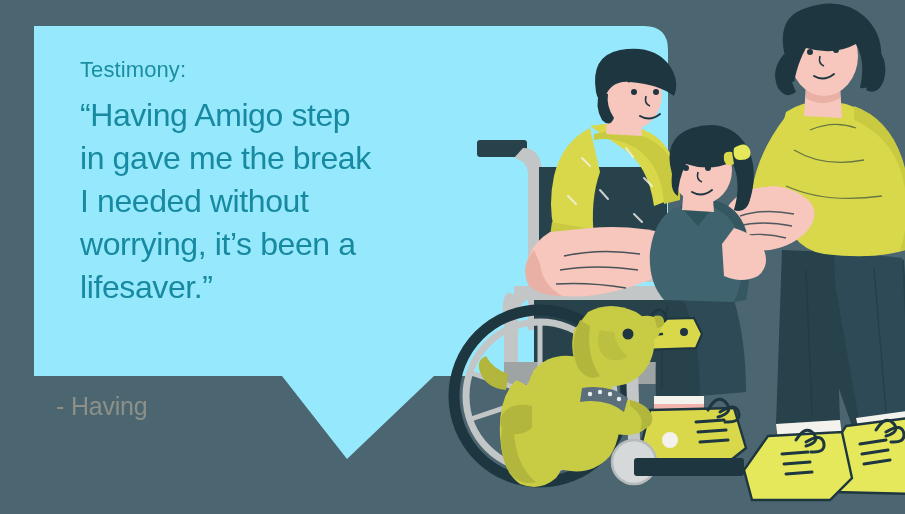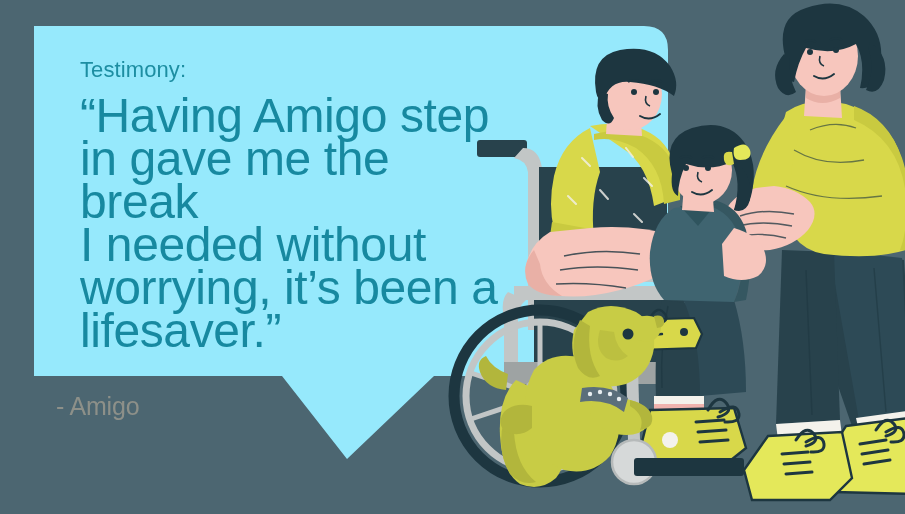--- a/index.html
+++ b/index.html
@@ -45,21 +45,21 @@
     color: #1d8ea2;
     font-size: 22px;
     line-height: 28px;
     letter-spacing: 0.1px;
     font-weight: 400;
     margin-bottom: 10px;
   }
 
   .quote-text {
     color: #1789a0;
-    font-size: 48px;
+    font-size: 32px;
     line-height: 43px;
     font-weight: 400;
     letter-spacing: -0.4px;
     white-space: pre-line;
   }
 
   
   #attribution {
     position: absolute;
     left: 22px;
@@ -346,16 +346,16 @@
   <div id="bubble-text">
     <div class="testimony-label">Testimony:</div>
     <div class="quote-text">“Having Amigo step
 in gave me the break
 I needed without
 worrying, it’s been a
 lifesaver.”</div>
   </div>
 
   <div id="attribution">
-    <span class="attr-location"><span>-</span> <span>Amigo</span></span>
+    <span class="attr-location"><span>-</span> <span>Having</span></span>
   </div>
 
 </div>
 
 </body></html>

